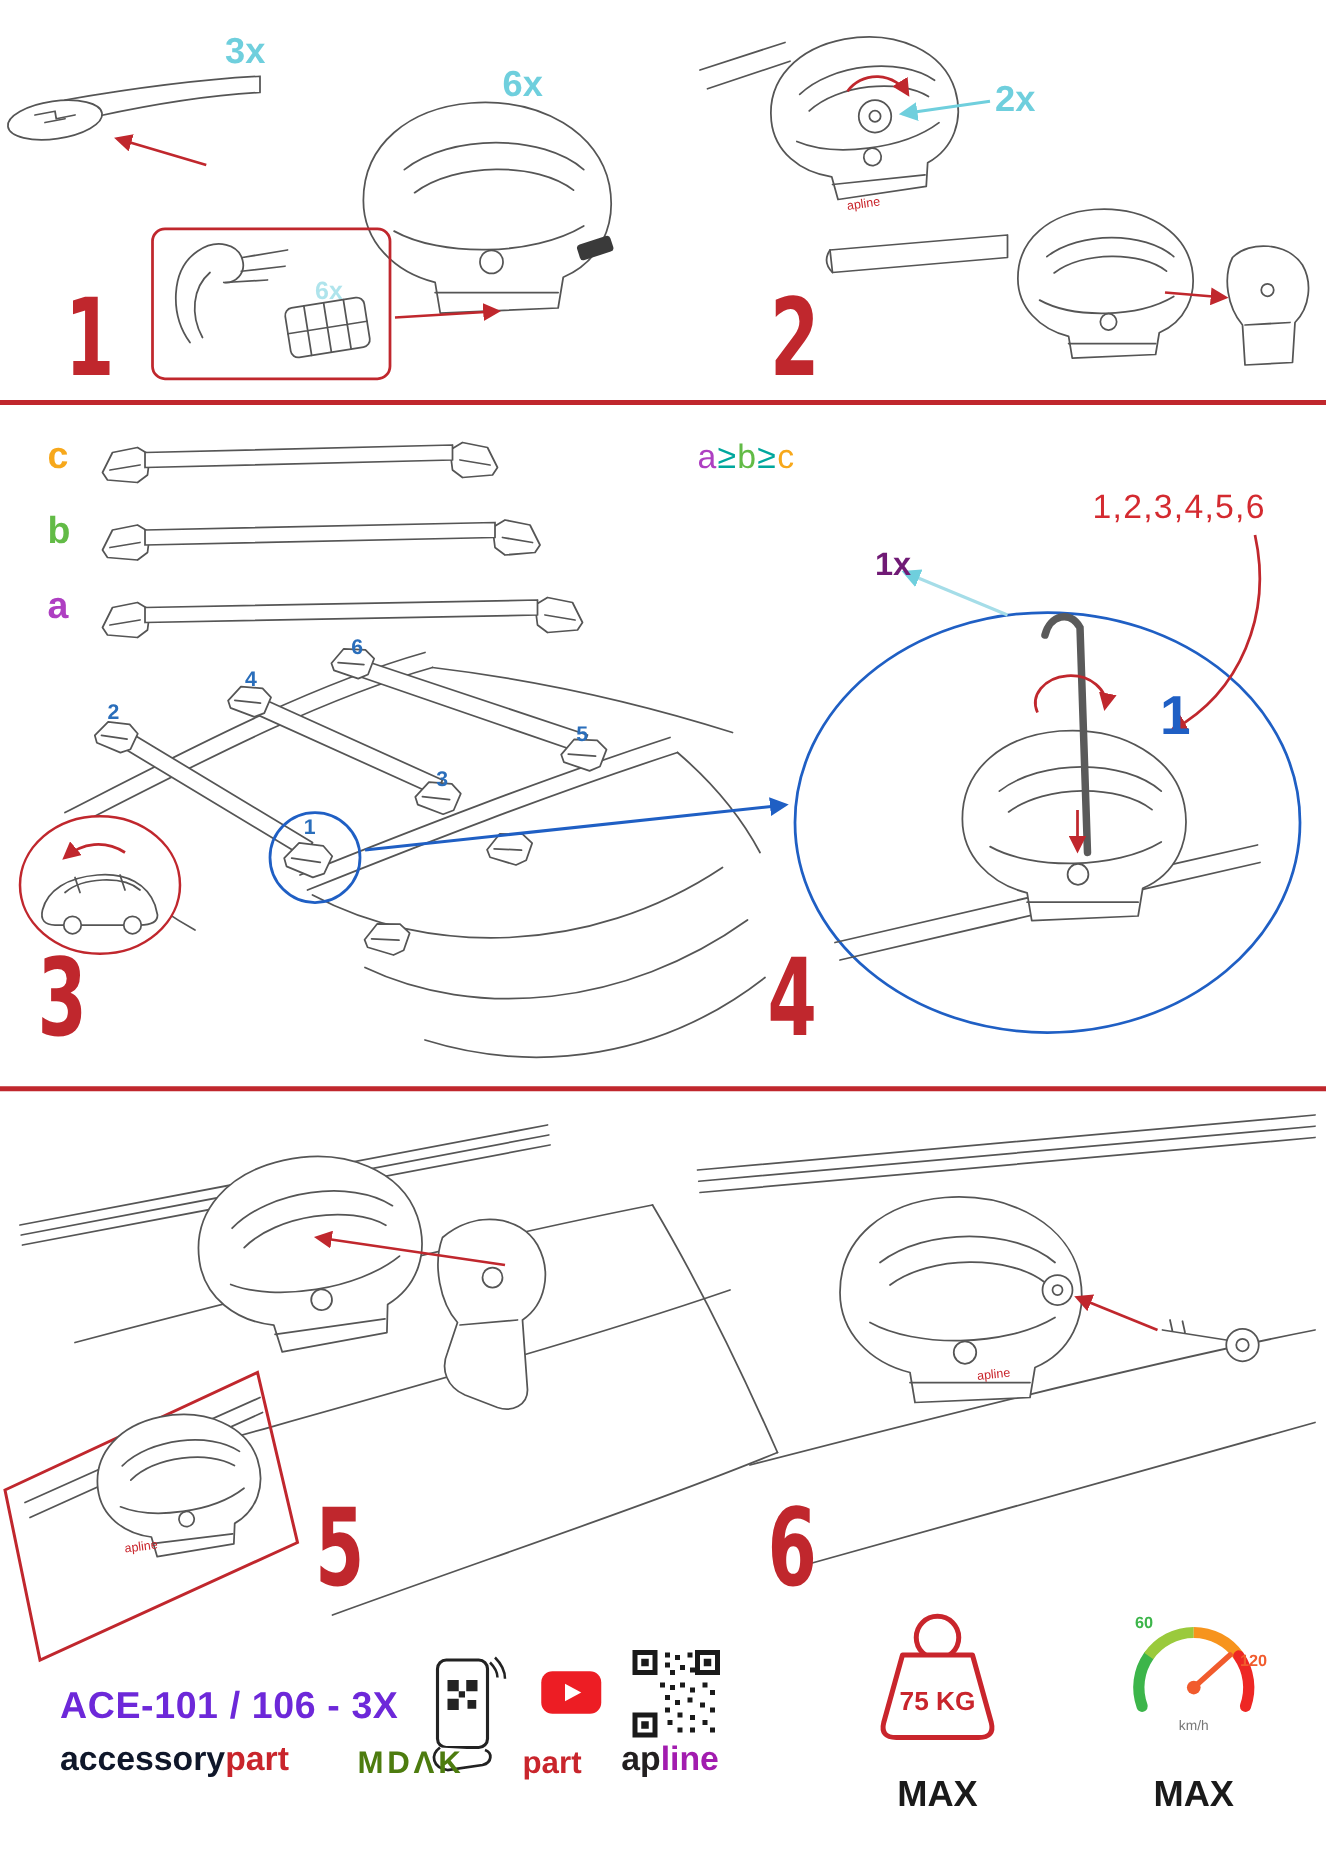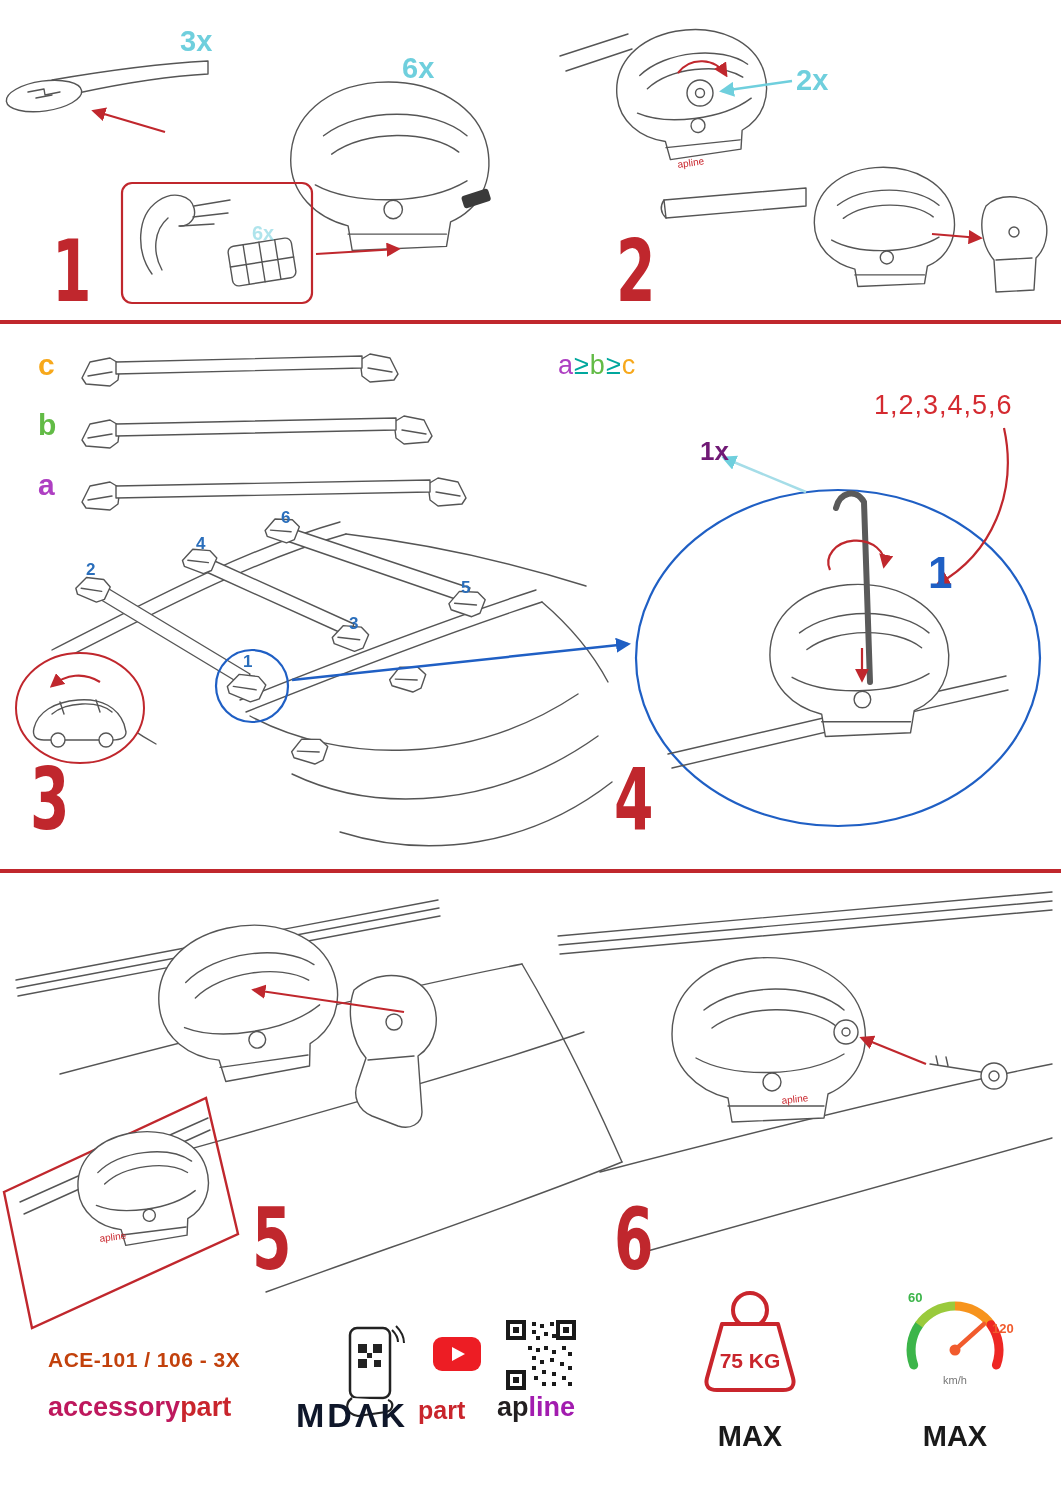--- a/index.html
+++ b/index.html
@@ -15,23 +15,23 @@
   .qty { position:absolute; color:#6fcfdd; font-weight:bold; font-size:29px; }
   .qty.faint { font-size:20px; opacity:.55; }
   .numeral { position:absolute; color:#c0272d; font-size:86px; font-weight:bold; line-height:1;
              transform:scaleX(0.66); transform-origin:left top; font-family:"DejaVu Sans", sans-serif; }
   .divider { position:absolute; left:0; width:1061px; height:4px; background:#c0272d; }
   .size-letter { position:absolute; font-size:30px; font-weight:bold; }
   .pos { position:absolute; color:#2a6ebb; font-size:17px; font-weight:bold; }
   .formula { font-size:27px; font-weight:normal; letter-spacing:1px; }
   .seq { position:absolute; color:#d42a30; font-size:27px; font-weight:normal; letter-spacing:1px; }
   .blue-one { position:absolute; color:#1f5fc4; font-size:44px; font-weight:bold; }
-  .model { position:absolute; font-size:21px; font-weight:bold; color:#c2410c; letter-spacing:.5px;text-align:right; }
+  .model { position:absolute; font-size:30px; font-weight:bold; color:#6d28d9; letter-spacing:.5px;text-align:right; }
   .brandrow { position:absolute; font-size:27px; font-weight:bold; }
-  .mdak { position:absolute; font-size:34px; font-weight:600; color:#0f172a; letter-spacing:3px;margin-left:10px; }
+  .mdak { position:absolute; font-size:25px; font-weight:600; color:#4d7c0f; letter-spacing:3px; }
   .ipqi { position:absolute; font-size:25px; font-weight:bold; color:#c9252c; }
   .max-label { position:absolute; font-size:29px; font-weight:bold; color:#1a1a1a; text-align:center; }
 </style>
 </head>
 <body>
 
 <div class="page">
 
   <svg width="0" height="0" class="abs">
     <defs>
@@ -246,21 +246,21 @@
       <text x="782" y="234" font-size="10" fill="#c9252c" transform="rotate(-6 782 234)">apline</text>
     </g>
   </svg>
 
   <div class="numeral" style="left:252px;top:1196px">5</div>
   <div class="numeral" style="left:614px;top:1196px">6</div>
 
   <div class="model" style="left:48px;top:1348px">ACE-101 / 106 - 3X</div>
 
   <div class="brandrow" style="position:absolute;left:48px;top:1392px">
-    <span style="color:#be185d">accessory</span><span style="color:#c9252c">part</span>
+    <span style="color:#0f172a">accessory</span><span style="color:#c9252c">part</span>
   </div>
 
   <svg class="abs" style="left:332px;top:1322px" width="76" height="98" viewBox="0 0 76 98">
     <rect x="18" y="6" width="40" height="70" rx="7" fill="#fff" stroke="#222" stroke-width="2.5"></rect>
     <rect x="26" y="22" width="9" height="9" fill="#222"></rect>
     <rect x="41" y="22" width="9" height="9" fill="#222"></rect>
     <rect x="26" y="37" width="9" height="9" fill="#222"></rect>
     <rect x="42" y="38" width="7" height="7" fill="#222"></rect>
     <rect x="35" y="31" width="5" height="5" fill="#222"></rect>
     <path d="M60 8 C64 12 66 16 66 20 M64 4 C69 9 72 15 72 21" stroke="#222" stroke-width="2" fill="none"></path>

